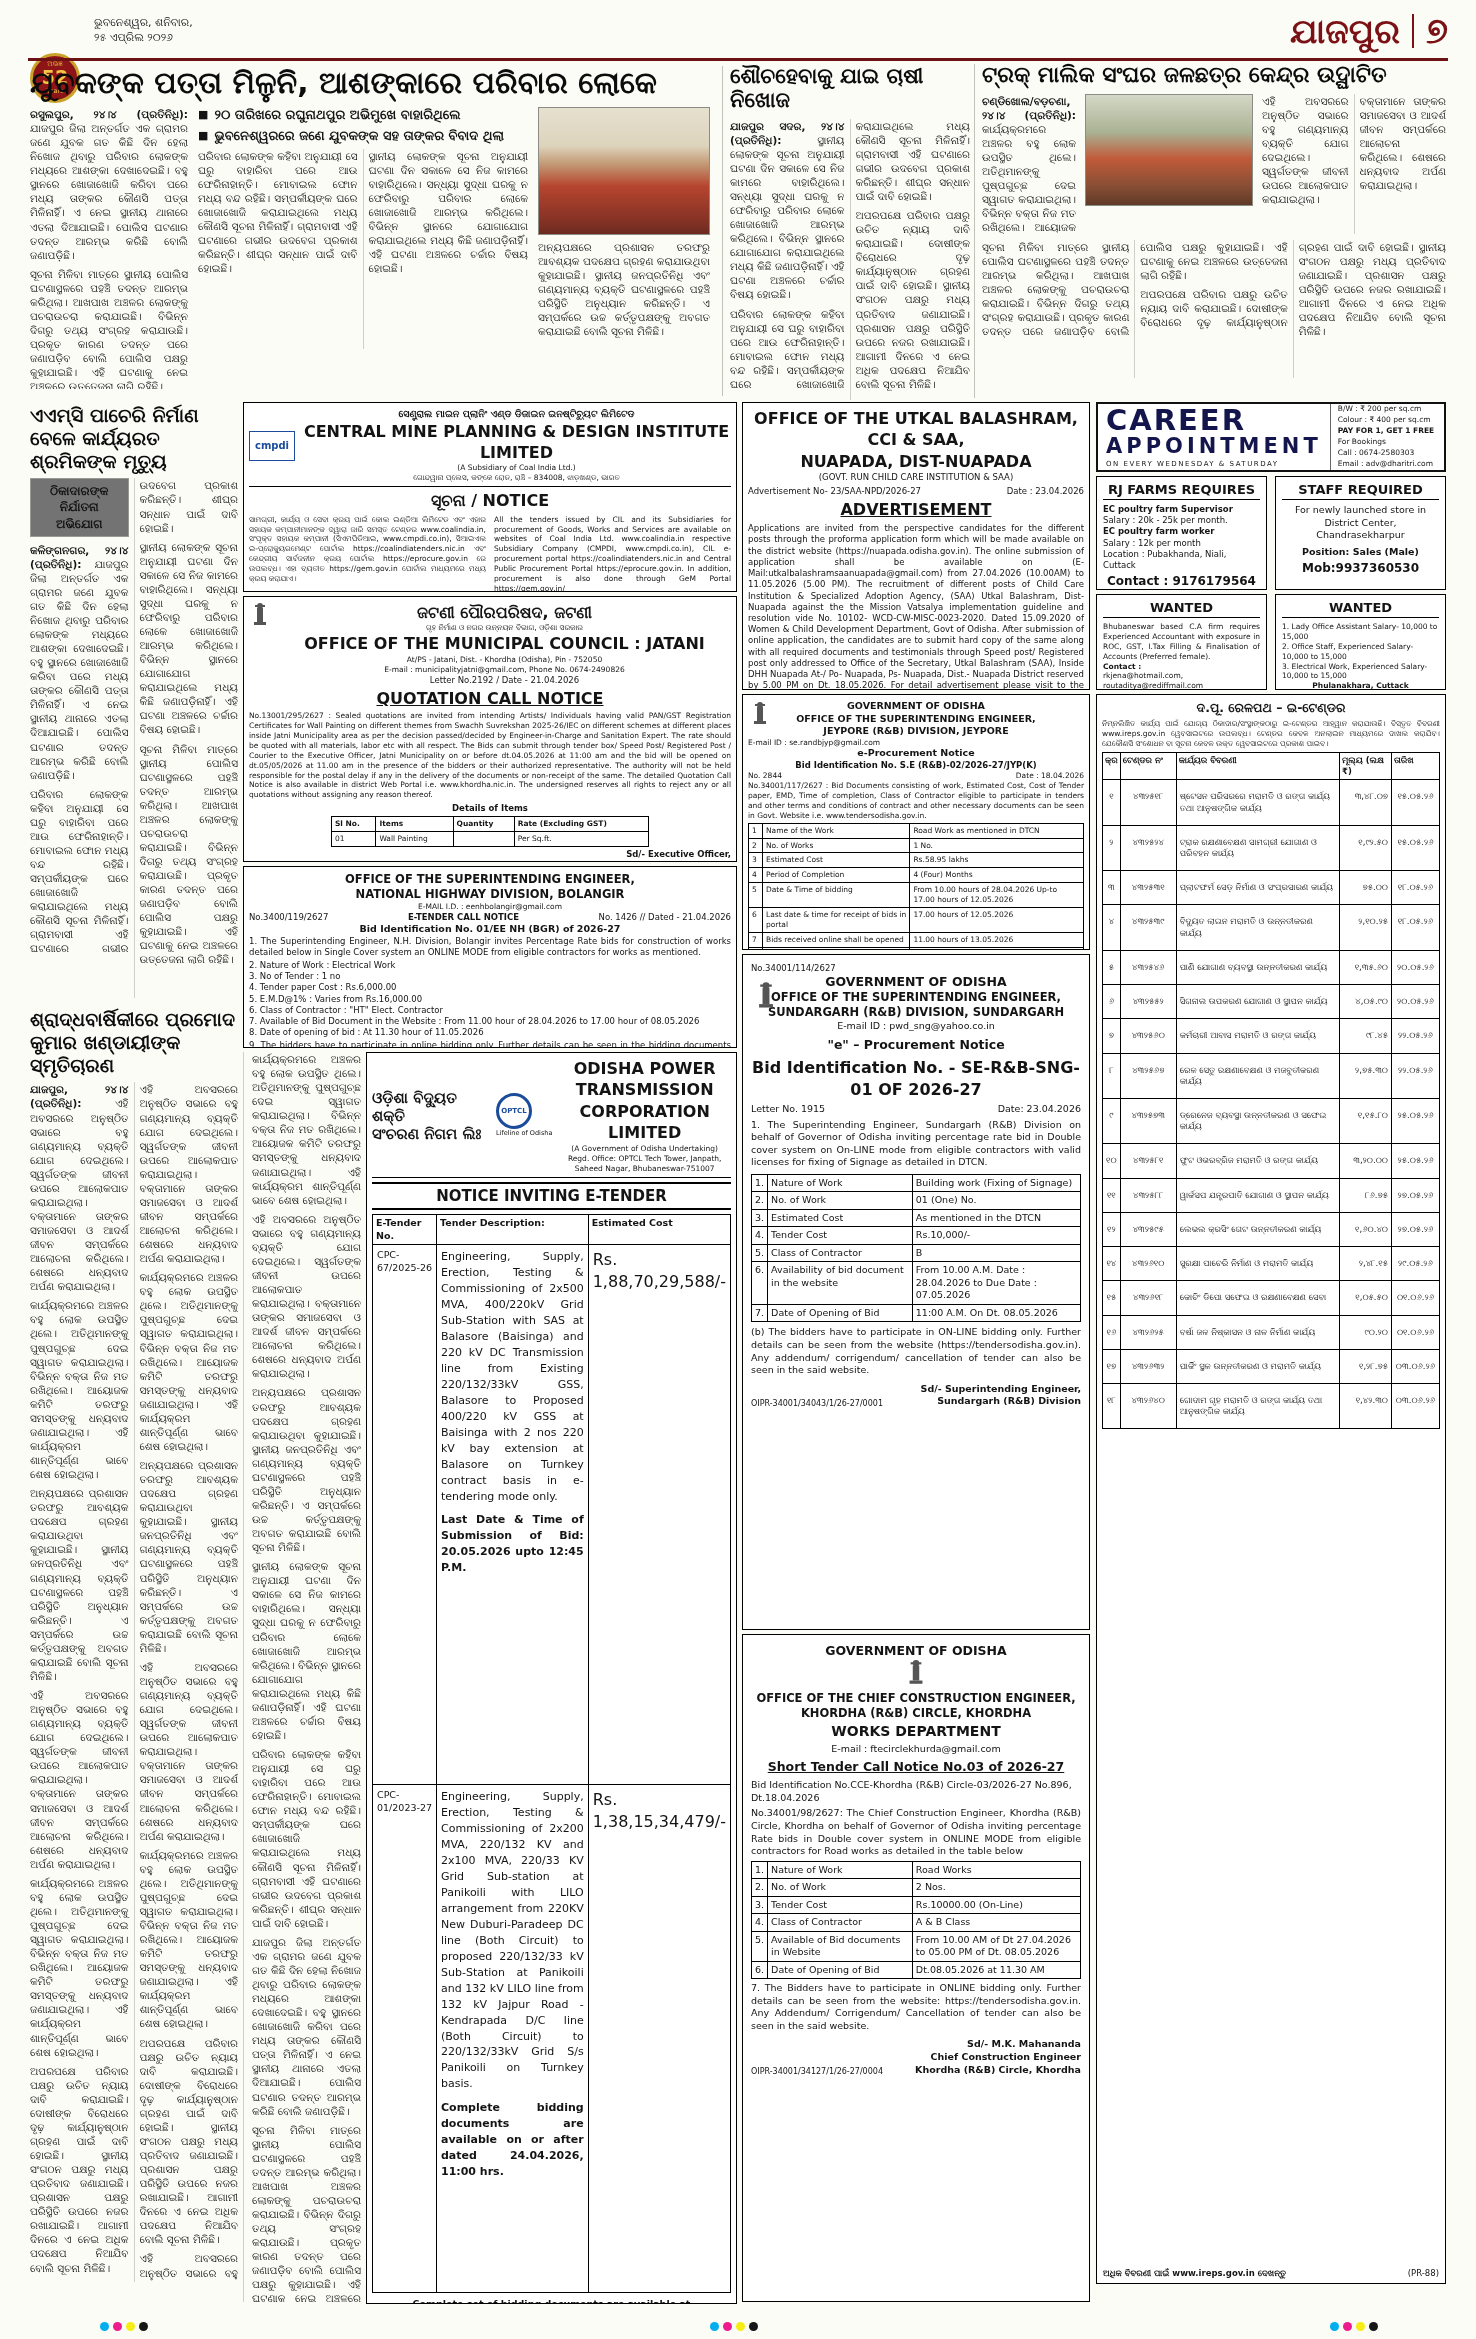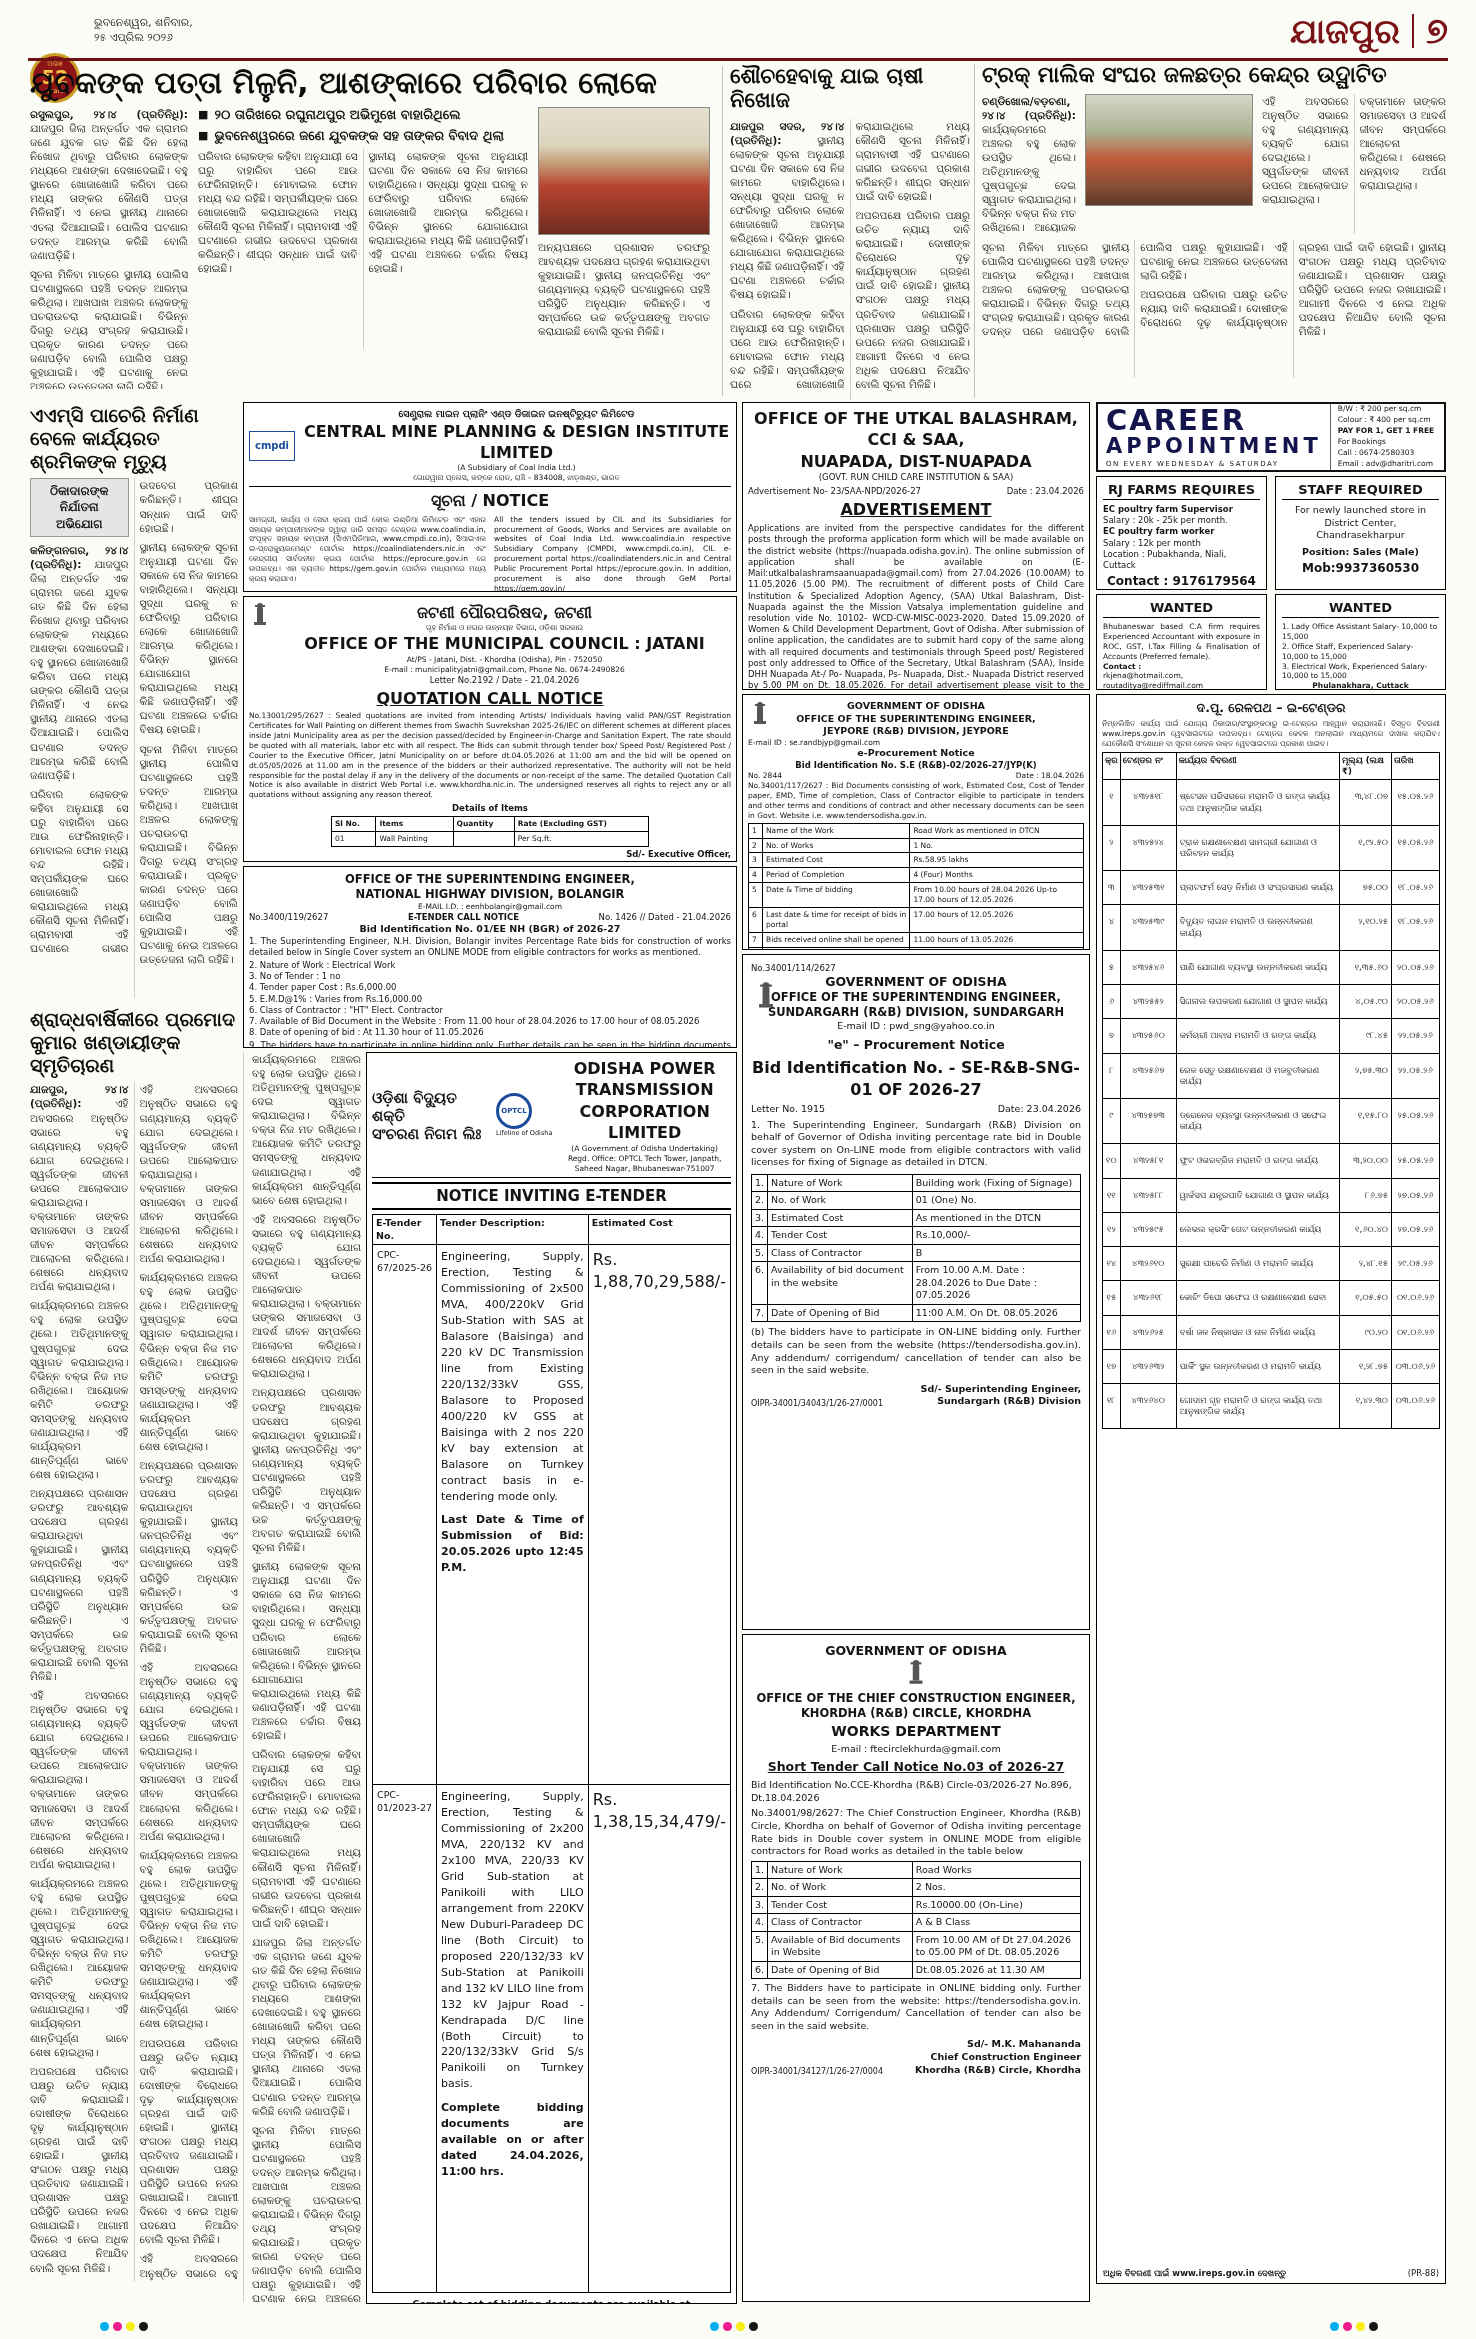--- a/index.html
+++ b/index.html
@@ -26,21 +26,21 @@
 .cols2{column-count:2;column-gap:11px;column-rule:1px solid #cfcfc8;}
 .cols3{column-count:3;column-gap:11px;column-rule:1px solid #cfcfc8;}
 .dl{font-weight:bold;}
 .vr{position:absolute;width:1px;background:#c2c2ba;}
 .hl1{font-size:30px;font-weight:bold;line-height:1.1;color:#0c0c0c;letter-spacing:0;}
 .hl2{font-size:21px;font-weight:bold;line-height:1.16;color:#0c0c0c;}
 .hl3{font-size:22px;font-weight:bold;line-height:1.16;color:#0c0c0c;}
 .hl4{font-size:19px;font-weight:bold;line-height:1.2;color:#0c0c0c;}
 .bullet{display:flex;gap:6px;font-size:13px;font-weight:bold;line-height:1.3;margin-bottom:4px;}
 .sq{font-size:11px;line-height:1.5;}
-.subbox{background:#e5e5e5;border:1px solid #9a9a94;padding:4px 5px;font-weight:bold;font-size:12px;text-align:center;margin:0 0 6px;}
+.subbox{background:#737373;border:1px solid #9a9a94;padding:4px 5px;font-weight:bold;font-size:12px;text-align:center;margin:0 0 6px;}
 .photo{border:1px solid #8c8c86;}
 .photo1{width:100%;height:128px;background:linear-gradient(180deg,#e6e0cf 0%,#ddd4bd 30%,#c29772 45%,#b6452f 62%,#8d3527 85%,#6e2b20 100%);}
 .photo3{width:168px;height:112px;background:linear-gradient(180deg,#d4d8c6 0%,#aab293 34%,#c05a3a 58%,#8a4f35 82%,#5f3a28 100%);}
 .tbl{width:100%;border-collapse:collapse;}
 .tbl th,.tbl td{border:1px solid #000;padding:2px 3px;vertical-align:top;text-align:left;font-weight:normal;}
 .tbl th{font-weight:bold;}
 .kv td:first-child{width:14px;}
 .kv td:nth-child(2){width:44%;}
 .masthead-edition{font-size:34px;font-weight:bold;color:#7a1215;}
 .masthead-page{font-size:36px;font-weight:bold;color:#7a1215;}

